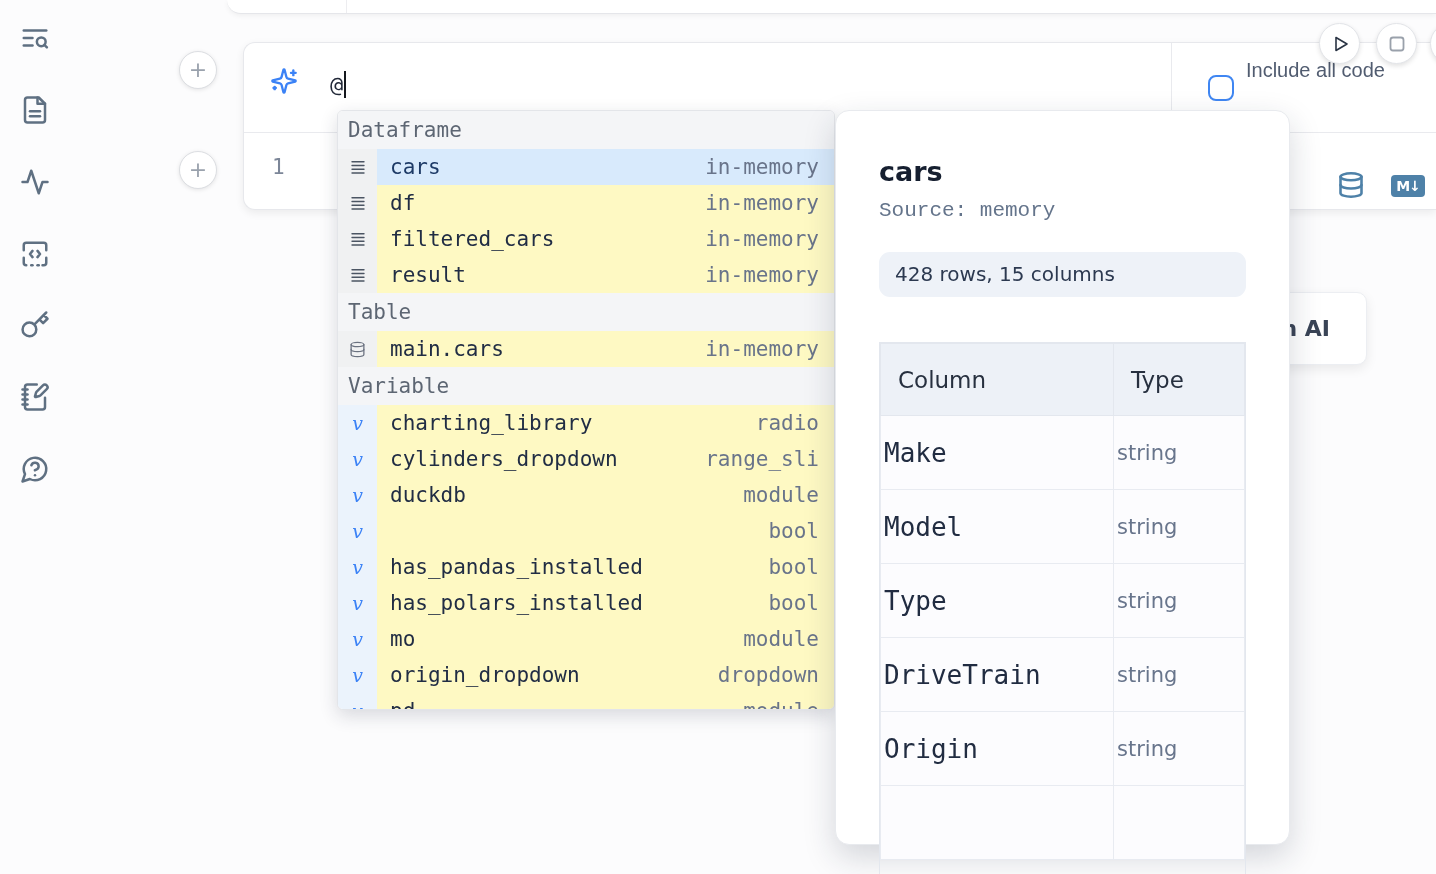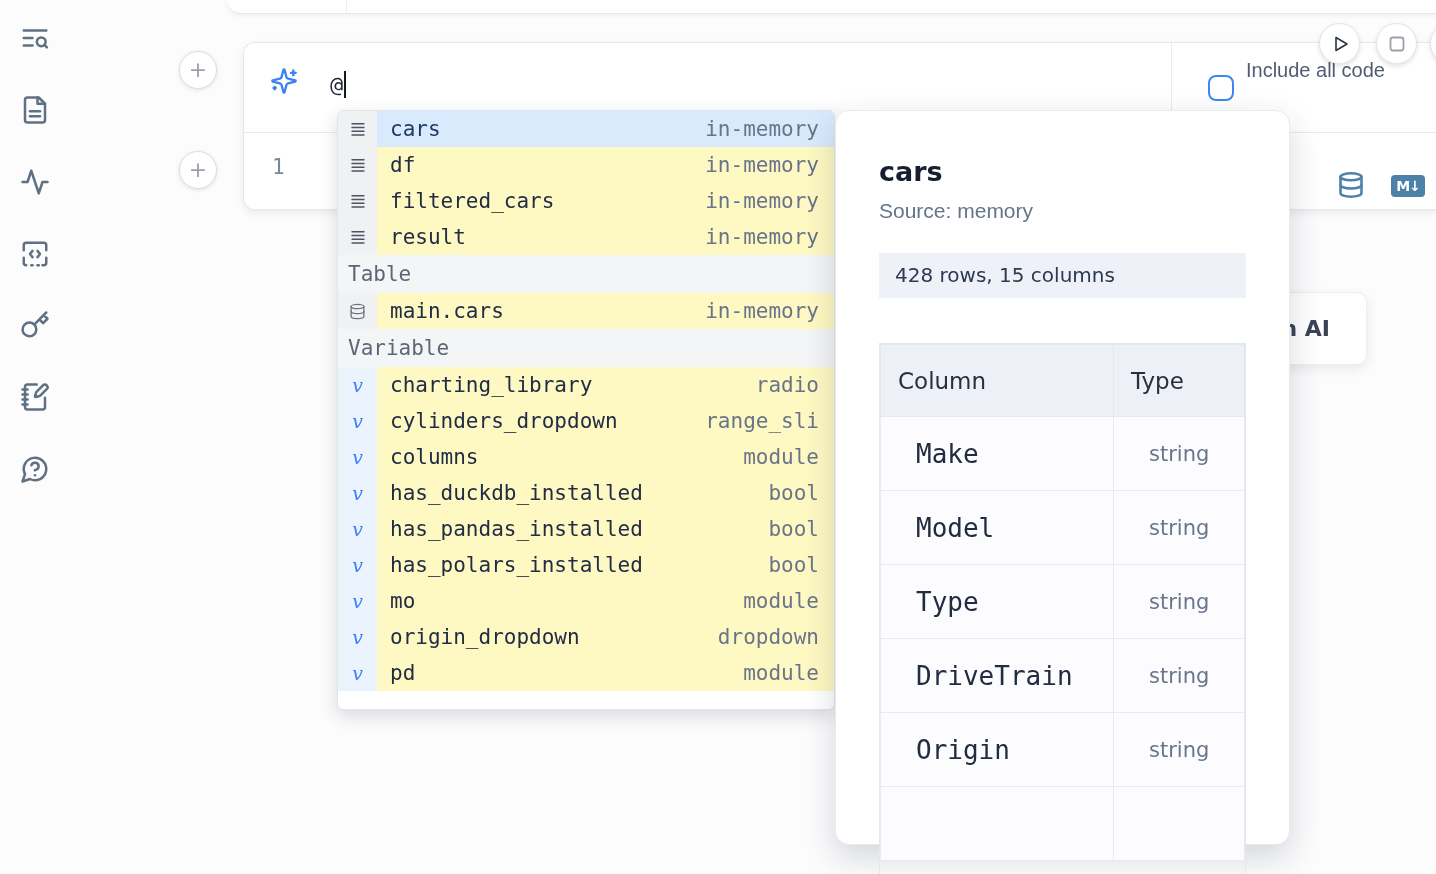--- a/index.html
+++ b/index.html
@@ -78,30 +78,30 @@
                      stroke-width:1.8; stroke-linecap:round; }
   .menu-gutter svg.db { width:17px; height:17px; stroke:#6b7280; }
   .var-glyph { font-family:"DejaVu Serif", serif; font-style:italic; font-size:19px;
                color:#3b82f6; line-height:1; }
 
   
   .preview-panel { position:absolute; left:835px; top:110px; width:455px; height:735px;
                    background:#fff; border:1px solid #e8eaee; border-radius:14px;
                    box-shadow:0 12px 32px rgba(30,40,60,.18); z-index:50; padding:45px 43px; }
   .pv-title { font-family:"DejaVu Sans", sans-serif; font-weight:bold; font-size:27px; color:#161f30; }
-  .pv-source { margin-top:12px; font-family:Liberation Sans, sans-serif; font-size:21px; color:#64748b; }
-  .pv-badge { margin-top:30px; height:45px; line-height:45px; background:#eef2f8; border-radius:0;
+  .pv-source { margin-top:12px; font-family:Liberation Mono, monospace; font-size:21px; color:#64748b; }
+  .pv-badge { margin-top:30px; height:45px; line-height:45px; background:#eef2f8; border-radius:11px;
               padding-left:16px; font-family:"DejaVu Sans", sans-serif; font-size:20px; color:#2c3950; }
   .pv-tablewrap { margin-top:45px; height:584px; overflow:hidden; border:1px solid #e3e7ee; }
   .pv-table { width:100%; border-collapse:collapse; }
   .pv-table th { width:auto; height:72px; background:#edf1f7; border:1px solid #e3e7ee;
                  font-family:"DejaVu Sans", sans-serif; font-weight:normal; font-size:23px;
                  color:#27303f; text-align:left; padding-left:17px; }
   .pv-table th.col-name { width:233px; }
-  .pv-table td { height:74px; background:#fcfcfe; border:1px solid #e8ebf1; padding-left:35px; }
+  .pv-table td { height:74px; background:#fcfcfe; border:1px solid #e8ebf1; padding-left:3px; }
   .pv-col { font-family:"DejaVu Sans Mono", monospace; font-size:26px; color:#212c41; }
   .pv-type { font-family:"DejaVu Sans", sans-serif; font-size:21px; color:#68758c; }
 
   
   .ai-frag-btn { position:absolute; left:1240px; top:292px; width:127px; height:73px;
                  background:#fff; border:1px solid #eceef2; border-radius:10px;
                  box-shadow:0 4px 12px rgba(0,0,0,.08); z-index:30; cursor:pointer;
                  text-align:right; padding-right:36px; line-height:71px;
                  font-family:"DejaVu Sans", sans-serif; font-weight:bold; font-size:22px; color:#3a4456; }
 </style>
@@ -208,20 +208,21 @@
 <div class="round-btn" style="left:1376px">
   <svg viewBox="0 0 24 24">
       <rect x="5.5" y="5.5" width="13" height="13" rx="2.5" stroke="#9aa1ab" stroke-width="1.8"></rect>
     </svg>
 </div>
 <div class="round-btn" style="left:1430px"></div>
 
 <div class="ai-frag-btn">h AI</div>
 
 <div class="popup" id="completion-menu">
+    <div class="menu-header">Dataframe</div>
     <div class="menu-item selected">
       <span class="menu-gutter">
         <svg viewBox="0 0 24 24">
           <path d="M4 5h16"></path>
           <path d="M4 10h16"></path>
           <path d="M4 15h16"></path>
           <path d="M4 20h16"></path>
         </svg>
       </span>
       <span class="menu-content">
@@ -302,30 +303,29 @@
       <span class="menu-content">
         <span class="mi-name">cylinders_dropdown</span>
         <span class="mi-type">range_sli</span>
       </span>
     </div>
     <div class="menu-item var-row">
       <span class="menu-gutter">
         <span class="var-glyph">v</span>
       </span>
       <span class="menu-content">
-        <span class="mi-name">columns</span>
+        <span class="mi-name">duckdb</span>
         <span class="mi-type">module</span>
       </span>
     </div>
     <div class="menu-item var-row">
       <span class="menu-gutter">
         <span class="var-glyph">v</span>
       </span>
       <span class="menu-content">
-        <span class="mi-name">has_duckdb_installed</span>
         <span class="mi-type">bool</span>
       </span>
     </div>
     <div class="menu-item var-row">
       <span class="menu-gutter">
         <span class="var-glyph">v</span>
       </span>
       <span class="menu-content">
         <span class="mi-name">has_pandas_installed</span>
         <span class="mi-type">bool</span>

